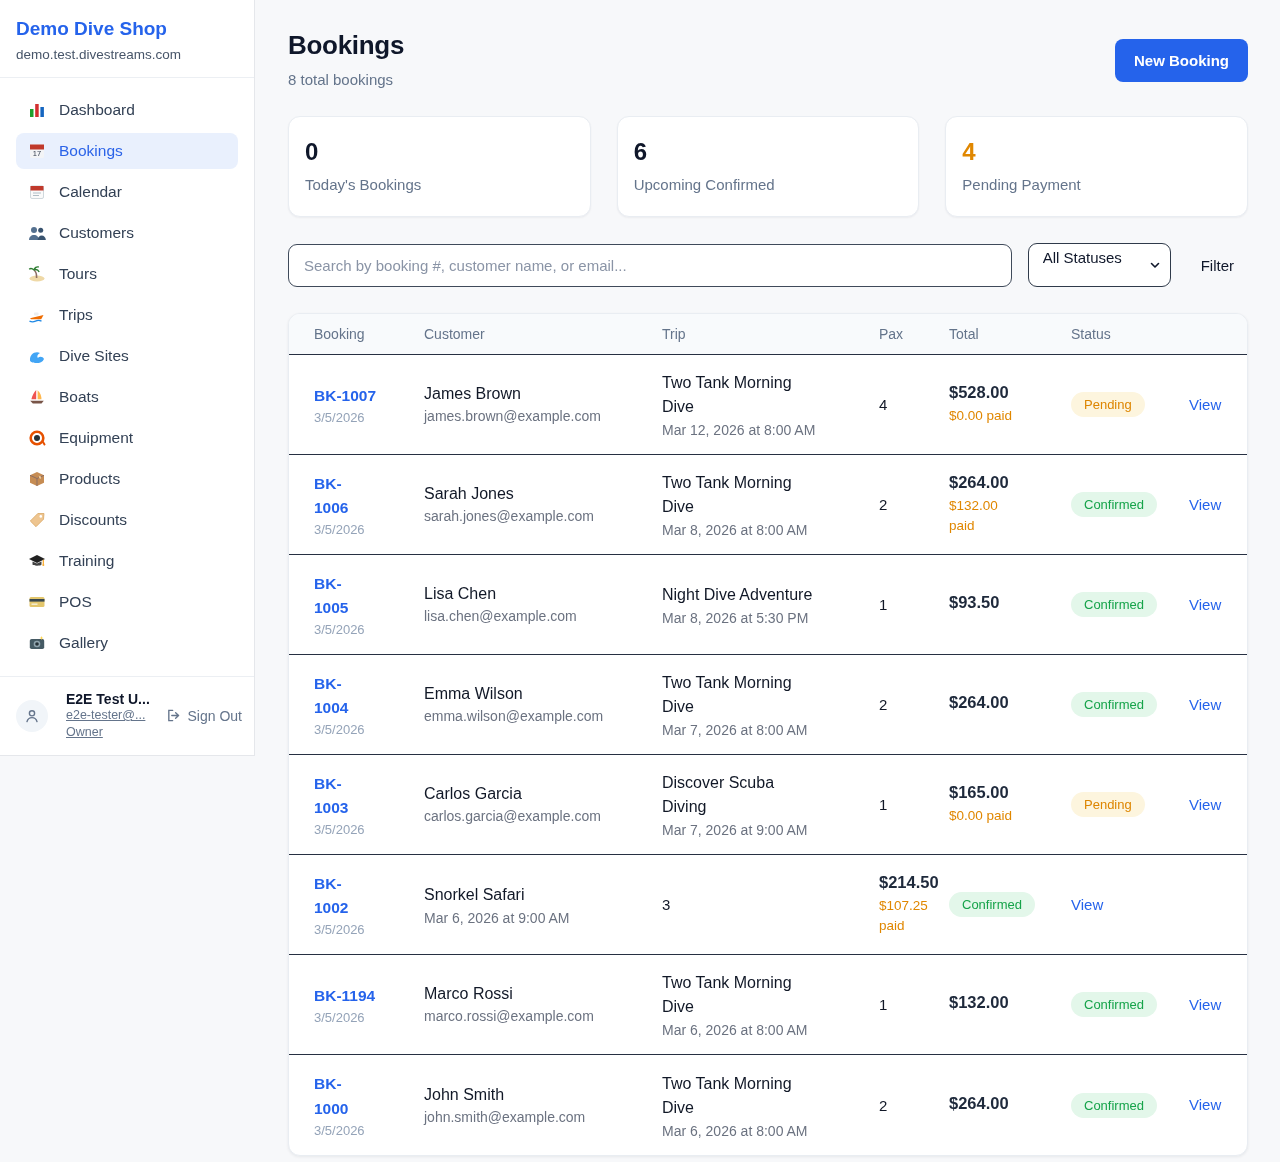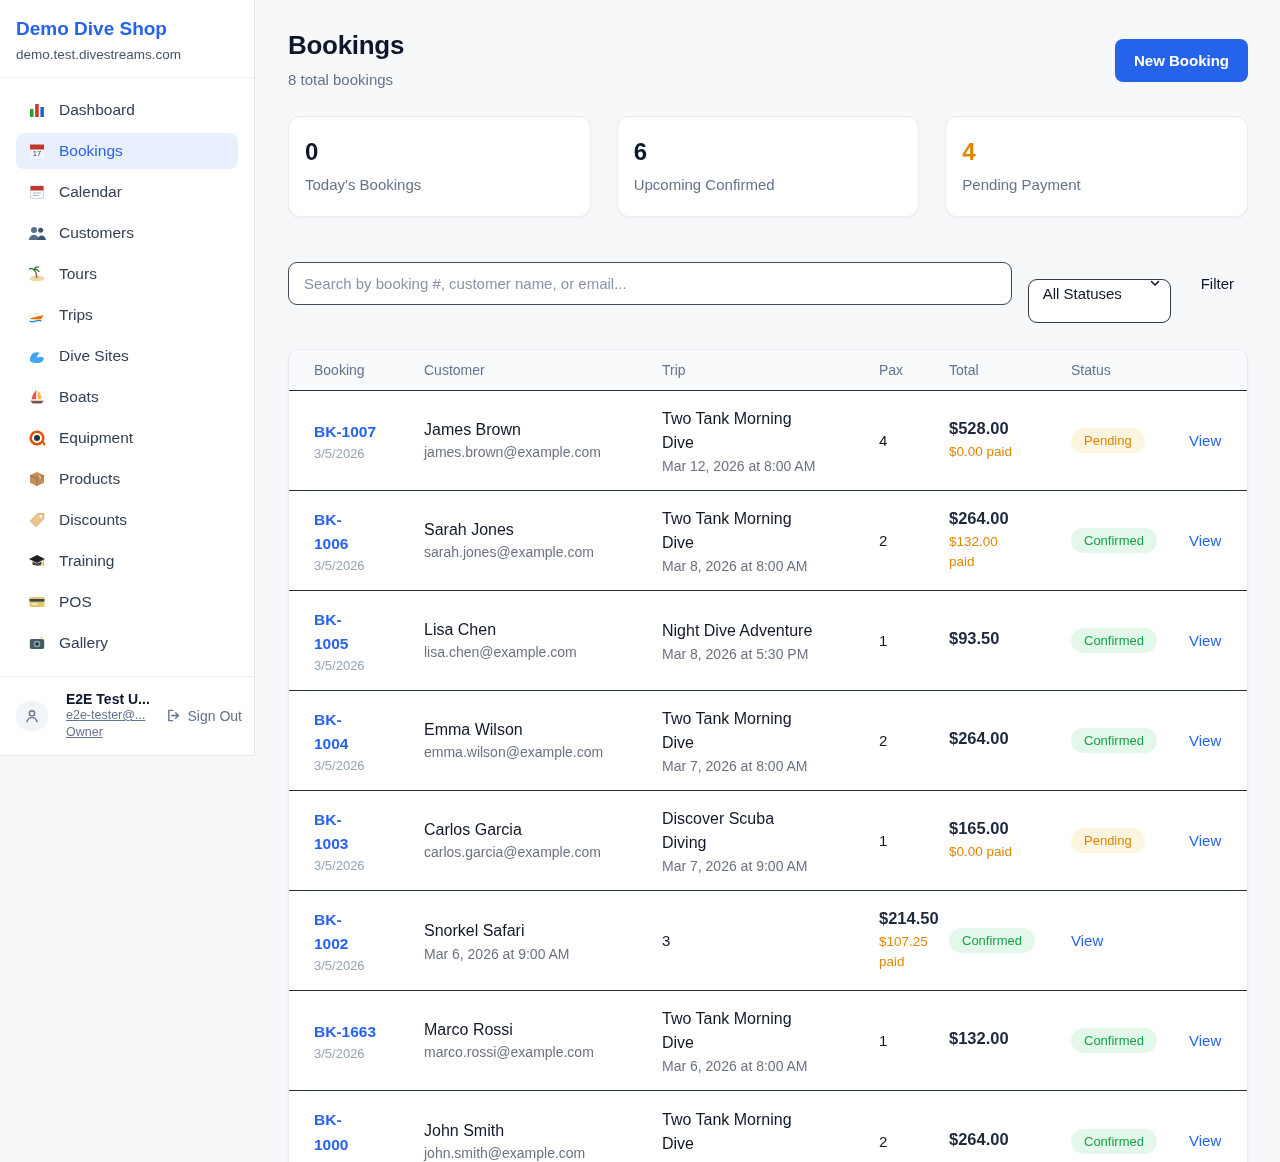--- a/index.html
+++ b/index.html
@@ -56,21 +56,21 @@
   .controls-row { display:flex; gap:16px; margin-top:26px; align-items:center; }
   .search-input {
     flex:1; height:43px; border:1.5px solid #3f4a5a; border-radius:9px; padding:0 15px;
     font-size:15px; color:#0f172a; background:#fff; font-family:"Liberation Sans", sans-serif;
   }
   .search-input::placeholder { color:#8a94a6; }
   .select-wrap { position:relative; flex:none; }
   .status-select {
     appearance:none; -webkit-appearance:none; height:44px; width:143px;
     border:1.5px solid #2f3a4a; border-radius:9px; background:#fff; font-size:15px;
-    padding:0 30px 16px 14px; color:#0f172a; font-family:"Liberation Sans", sans-serif; cursor:pointer;margin-top:36px;
+    padding:0 30px 16px 14px; color:#0f172a; font-family:"Liberation Sans", sans-serif; cursor:pointer;
   }
   .chev { position:absolute; right:10px; top:50%; transform:translateY(-50%); pointer-events:none; display:block; }
   .filter-btn { background:none; border:none; font-size:15px; color:#0f172a; padding:0 14px; cursor:pointer; font-family:"Liberation Sans", sans-serif; }
 
   
   .table-card {
     background:#fff; border:1px solid #e9edf2; border-radius:12px; margin-top:26px; margin-bottom:32px;
     box-shadow:0 1px 3px rgba(16,24,40,.07); overflow:hidden;
   }
   .tgrid { display:grid; grid-template-columns:110px 238px 217px 70px 122px 118px auto; padding:0 25px; align-items:center; }
@@ -414,21 +414,21 @@
         <div>
           <div class="amount">$214.50</div>
           <div class="paid">$107.25 paid</div>
         </div>
         <div><span class="badge confirmed">Confirmed</span></div>
         <div><a class="view">View</a></div>
       </div>
 
       <div class="tgrid trow">
         <div>
-          <a class="bid nowrap">BK-1663</a>
+          <a class="bid nowrap">BK-1194</a>
           <div class="bdate">3/5/2026</div>
         </div>
         <div>
           <div class="cname">Marco Rossi</div>
           <div class="cemail">marco.rossi@example.com</div>
         </div>
         <div>
           <div class="tname">Two Tank Morning Dive</div>
           <div class="tdate">Mar 6, 2026 at 8:00 AM</div>
         </div>

